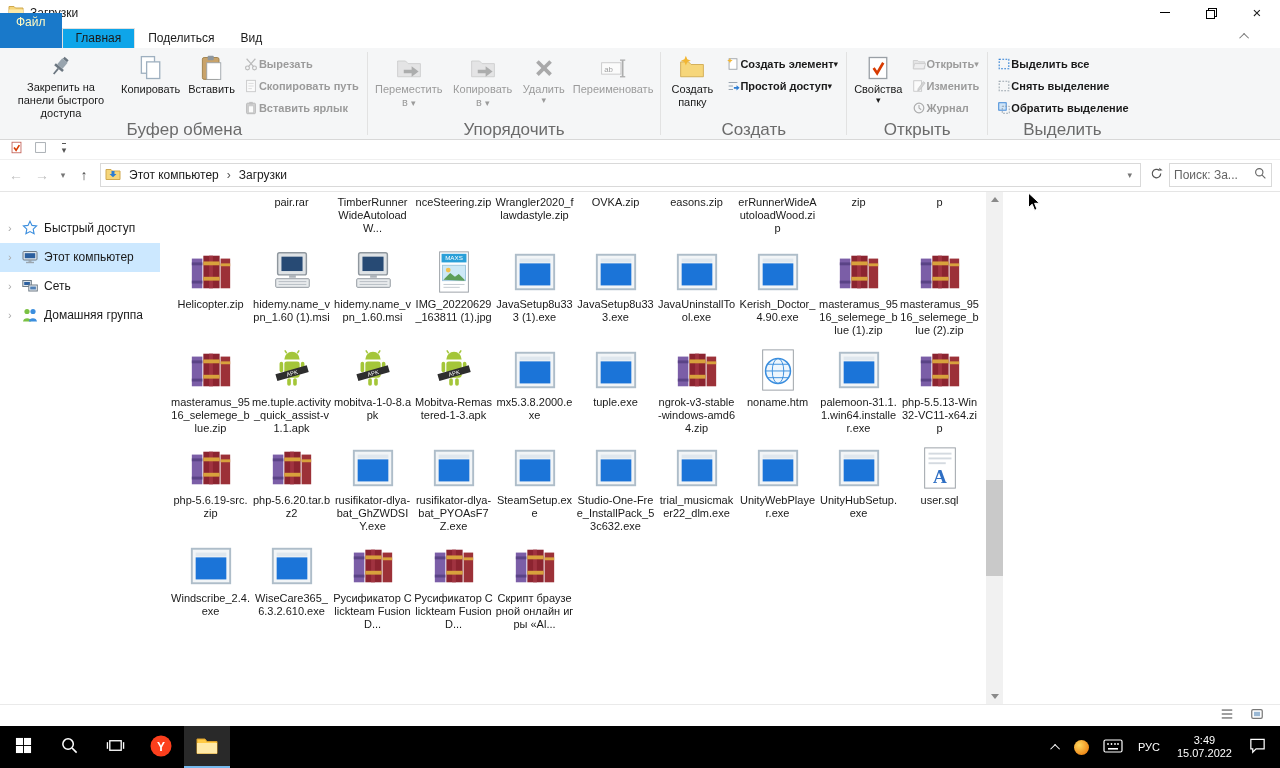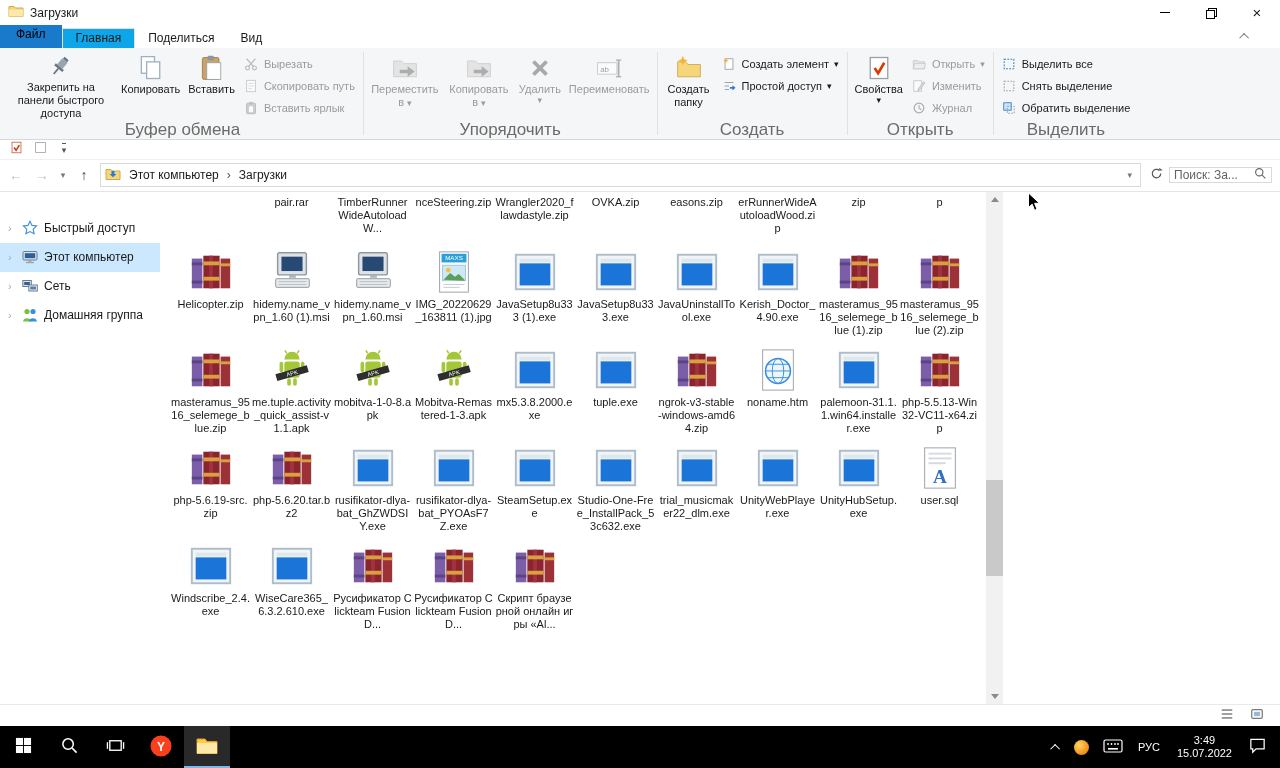--- a/index.html
+++ b/index.html
@@ -17,59 +17,59 @@
   .win-controls button { width:46px; display:flex; align-items:center; justify-content:center; }
   .min-glyph { width:10px; height:1px; background:#000; display:block; }
   .restore-glyph { position:relative; width:10px; height:10px; display:block; }
   .restore-glyph::before { content:""; position:absolute; top:0; left:2px; width:7px; height:7px; border:1px solid #000; }
   .restore-glyph::after { content:""; position:absolute; top:2px; left:0; width:7px; height:7px; border:1px solid #000; background:#fff; }
   .close-glyph { font-size:15px; line-height:1; }
 
   
   .tabs-row { height:22px; display:flex; align-items:flex-end; background:#fff; position:relative; }
   .tab { padding:2px 13px 3px; font-size:12px; }
-  .tab-file { background:#1979ca; color:#000000; padding:2px 16px 7px; }
+  .tab-file { background:#1979ca; color:#fef9c3; padding:2px 16px 19px; }
   .tab.active { background:#0ea5e9; border:1px solid #e1e1e1; border-bottom:none; }
   .collapse-ribbon { position:absolute; right:26px; top:3px; width:18px; height:16px; display:flex; align-items:center; justify-content:center; }
   .chev-up { width:7px; height:7px; border-left:1.5px solid #777; border-top:1.5px solid #777; transform:rotate(45deg) translateY(2px); display:block; }
 
   
   .ribbon { height:92px; background:#f5f6f7; border-bottom:1px solid #d8d8d8; display:flex; padding:0 2px; }
   .rgroup { display:flex; flex-direction:column; }
   .rgroup-content { flex:1; display:flex; align-items:flex-start; padding:3px 3px 0; }
   .rgroup-label { height:16px; text-align:center; font-size:17px; color:#6b6b6b; line-height:14px; }
   .rsep { width:1px; background:#e2e2e2; margin:4px 0; }
   .rbtn-big { display:flex; flex-direction:column; align-items:center; padding:2px 4px 0; height:68px; font-size:11px; line-height:13px; text-align:center; }
   .rbtn-big .ricon32 { height:30px; display:flex; align-items:center; }
   .rlabel { display:block; }
   .pin-btn { width:112px; }
   .dd { font-size:9px; color:inherit; }
   .dd-below { font-size:9px; line-height:8px; color:inherit; }
   .rcol { display:flex; flex-direction:column; padding-top:2px; }
-  .rbtn-small { display:flex; align-items:center; gap:5px; height:22px; padding:0 5px; font-size:11px; white-space:nowrap; }
+  .rbtn-small { display:flex; align-items:center; height:22px; padding:0 5px; font-size:11px; white-space:nowrap;font-weight:bold; }
   .ricon16 { width:15px; height:15px; display:flex; align-items:center; justify-content:center; }
   .disabled { color:#9b9b9b; }
   .disabled svg { filter:grayscale(1) opacity(.55); }
 
   
   .qat-row { height:20px; background:#fff; display:flex; align-items:center; gap:6px; padding-left:7px; border-bottom:1px solid #f0f0f0; }
   .qat-btn { display:flex; align-items:center; justify-content:center; width:18px; height:18px; }
   .qat-dd { font-size:9px; color:#555; border-top:1px solid #555; line-height:10px; padding-top:1px; }
 
   
   .address-row { height:32px; display:flex; align-items:center; padding:0 8px 0 4px; gap:2px; border-bottom:1px solid #e5e5e5; background:#fff; }
   .nav-btn { width:24px; height:24px; display:flex; align-items:center; justify-content:center; font-size:14px; color:#444; }
   .nav-btn.small { width:14px; font-size:9px; color:#777; }
   .nav-disabled { color:#bfbfbf; }
   .address-field { flex:1; height:24px; border:1px solid #d9d9d9; background:#fff; display:flex; align-items:center; padding:0 4px; gap:4px; margin:0 2px; }
   .crumb { padding:2px 4px; white-space:nowrap; }
   .crumb-sep { color:#555; font-size:12px; }
   .addr-dd { margin-left:auto; color:#777; font-size:9px; padding:0 4px; }
   .refresh-btn { width:22px; }
-  .search-field { width:103px; height:16px; border:1px solid #d9d9d9; display:flex; align-items:center; padding:0 4px; }
+  .search-field { width:103px; height:24px; border:1px solid #d9d9d9; display:flex; align-items:center; padding:0 4px; }
   .search-field input { flex:1; min-width:0; border:none; outline:none; font:inherit; font-size:12px; color:#555; background:transparent; }
   .search-field input::placeholder { color:#636363; opacity:1; }
 
   
   .content { height:514px; display:flex; background:#fff; }
   .sidebar { width:160px; padding-top:22px; flex-shrink:0; }
   .side-item { display:flex; align-items:center; height:29px; padding-left:8px; gap:5px; font-size:12px; }
   .side-item.selected { background:#cce8ff; }
   .side-chevron { width:9px; color:#a9a9a9; font-size:11px; }
   .side-icon { width:17px; display:flex; }

